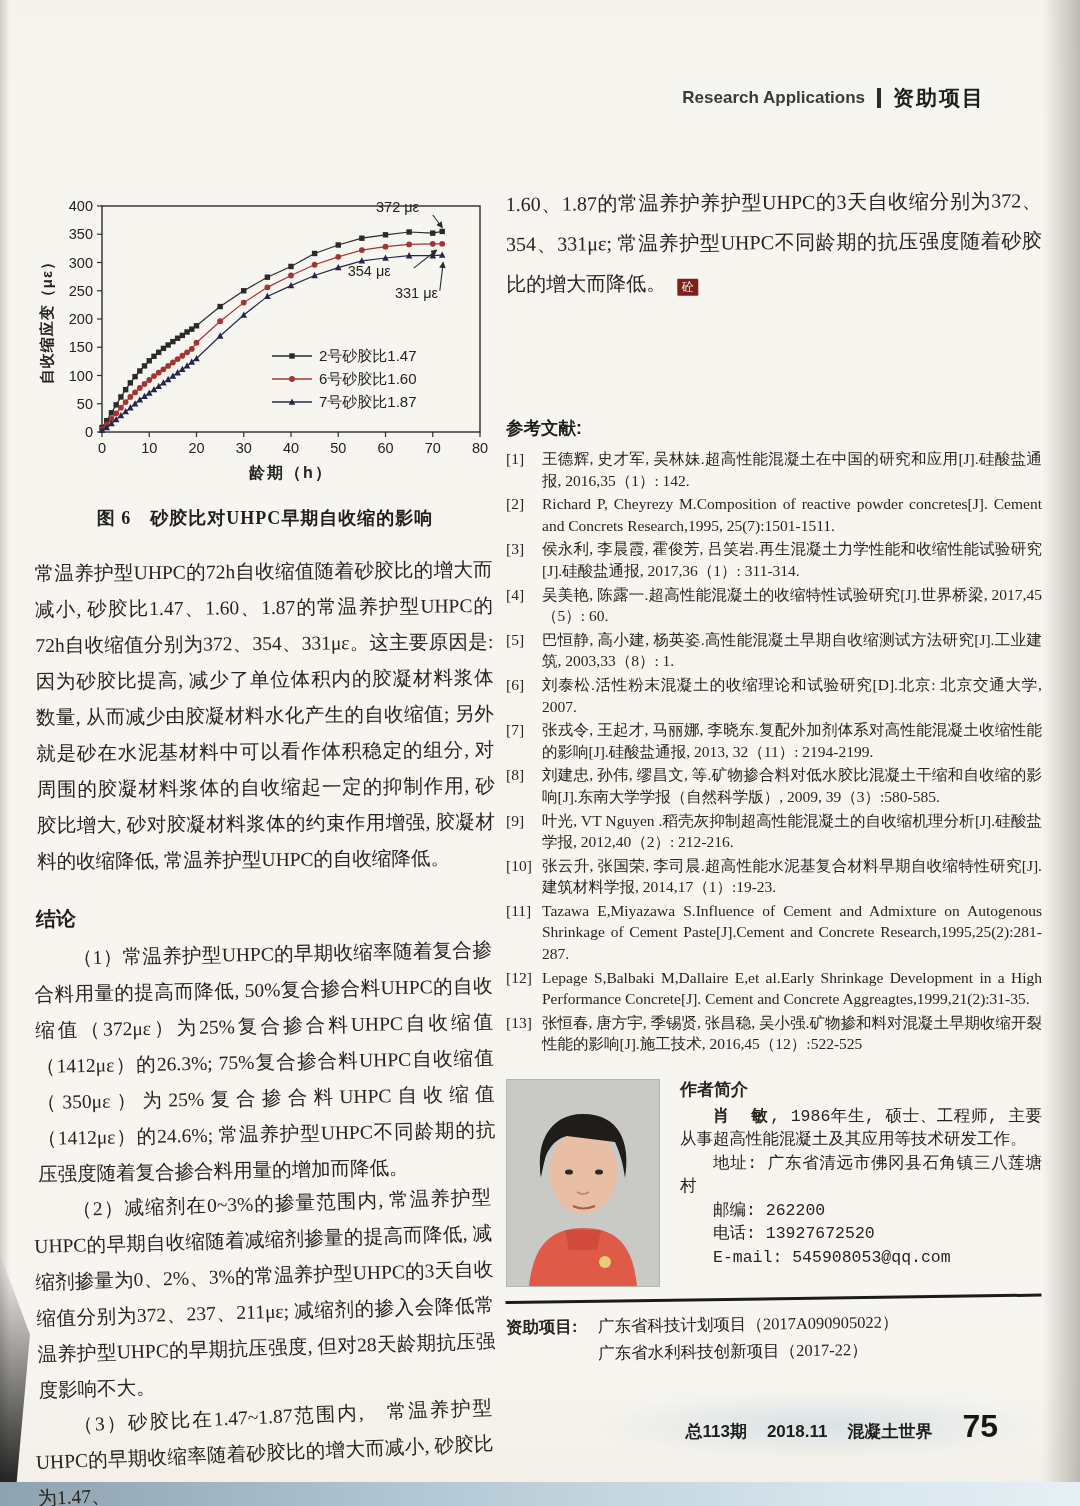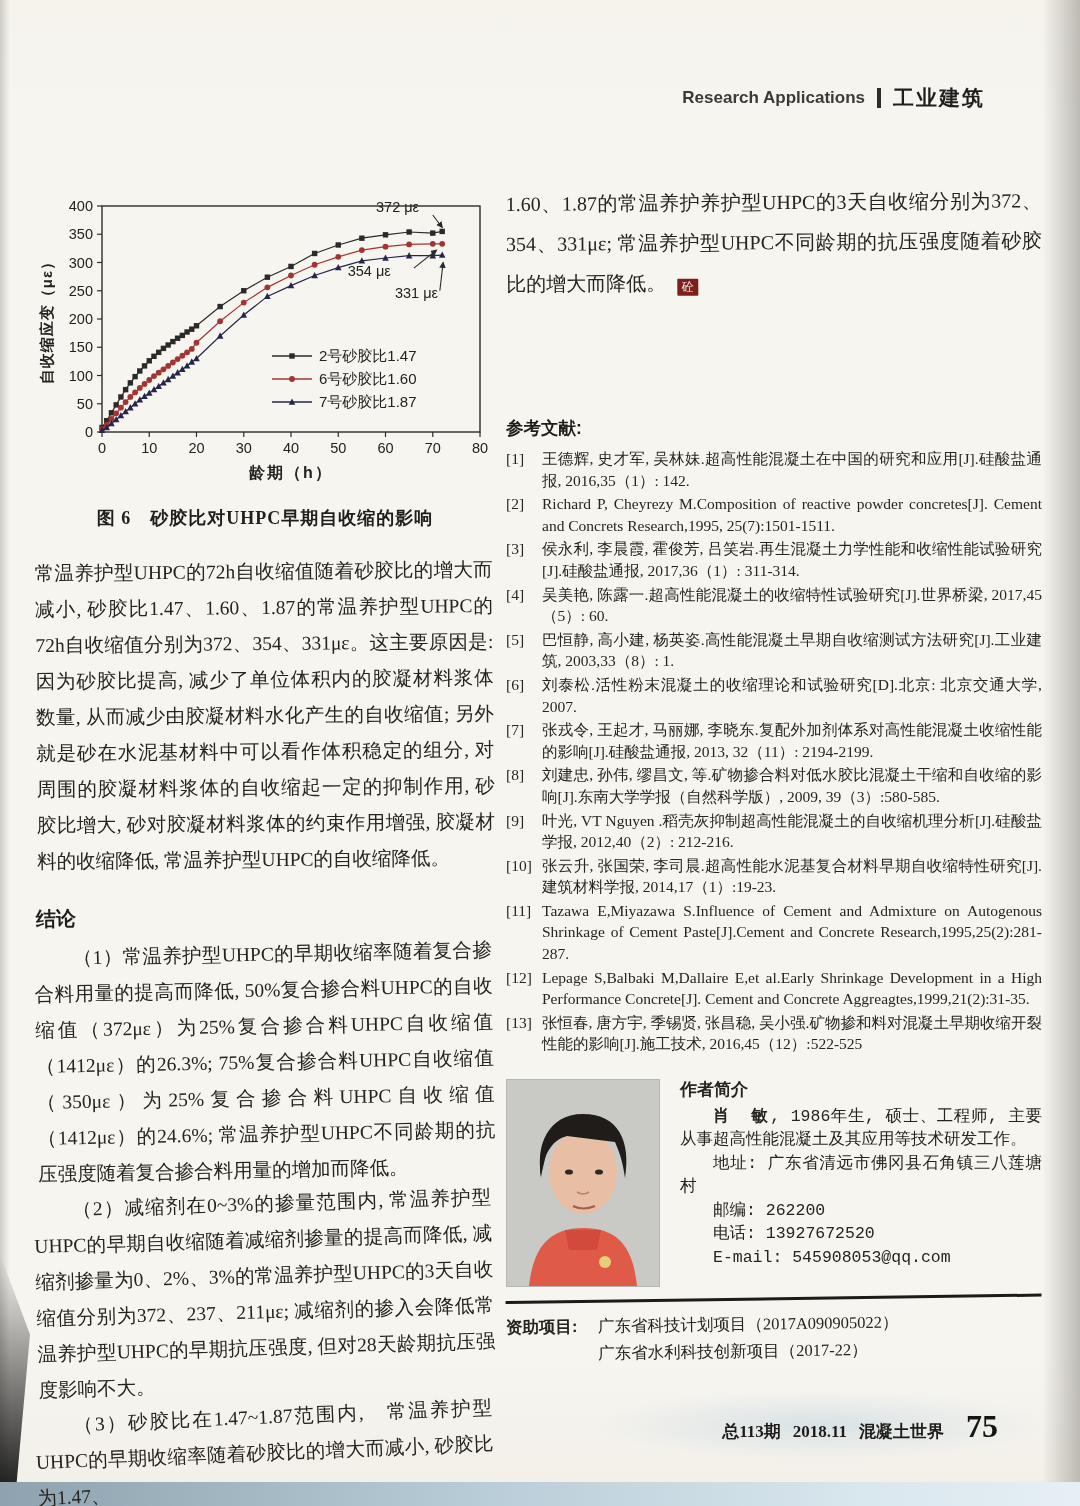--- a/index.html
+++ b/index.html
@@ -60,42 +60,42 @@
   .author-text{flex:1;font-size:16.5px;line-height:23.5px;}
   .author-head{font-weight:700;font-size:17px;margin-bottom:2px;}
   .author-text p{margin:0;text-indent:2em;text-align:justify;}
   .author-text .name{font-weight:700;letter-spacing:2px;margin-top:18px;}
 
   .fund{margin-top:14px;border-top:3px solid #1c1b18;padding-top:10px;display:flex;
         transform:rotate(-0.8deg);transform-origin:left center;}
   .fund-label{font-family:"Liberation Sans",sans-serif;font-weight:700;font-size:16.5px;line-height:27px;flex:0 0 92px;}
   .fund-lines{font-size:16.5px;line-height:27px;}
 
-  .ftr{position:absolute;top:1408px;right:82px;display:flex;align-items:baseline;gap:12px;
-       font-family:Liberation Serif, serif;}
+  .ftr{position:absolute;top:1408px;right:82px;display:flex;align-items:baseline;gap:20px;
+       font-family:Liberation Sans, sans-serif;}
   .ftr .meta{font-weight:700;font-size:17px;color:#1e1d1a;}
   .ftr .pageno{font-weight:700;font-size:32px;color:#161613;margin-left:10px;}
 
   svg text{font-family:"Liberation Sans","DejaVu Sans",sans-serif;}
 </style>
 </head>
 <body>
 
 <div class="page">
 
   <div class="scan-right-band"></div>
   <div class="scan-left-band"></div>
   <div class="scan-blue-smudge"></div>
   <div class="scan-corner"></div>
   <div class="scan-bottom-strip"></div>
 
   <header class="hdr">
     <span class="hdr-en">Research Applications</span>
     <span class="hdr-bar"></span>
-    <span class="hdr-zh">工业建筑</span>
+    <span class="hdr-zh">资助项目</span>
   </header>
 
   <section class="col-left">
     <figure class="fig">
       <div id="chart"><svg width="458" height="304" viewBox="0 0 458 304">
             <defs>
               <marker id="arr" markerWidth="7" markerHeight="7" refX="5" refY="3" orient="auto">
                 <path d="M0,0 L6,3 L0,6 Z" fill="#2a2a28"></path>
               </marker>
             </defs>

